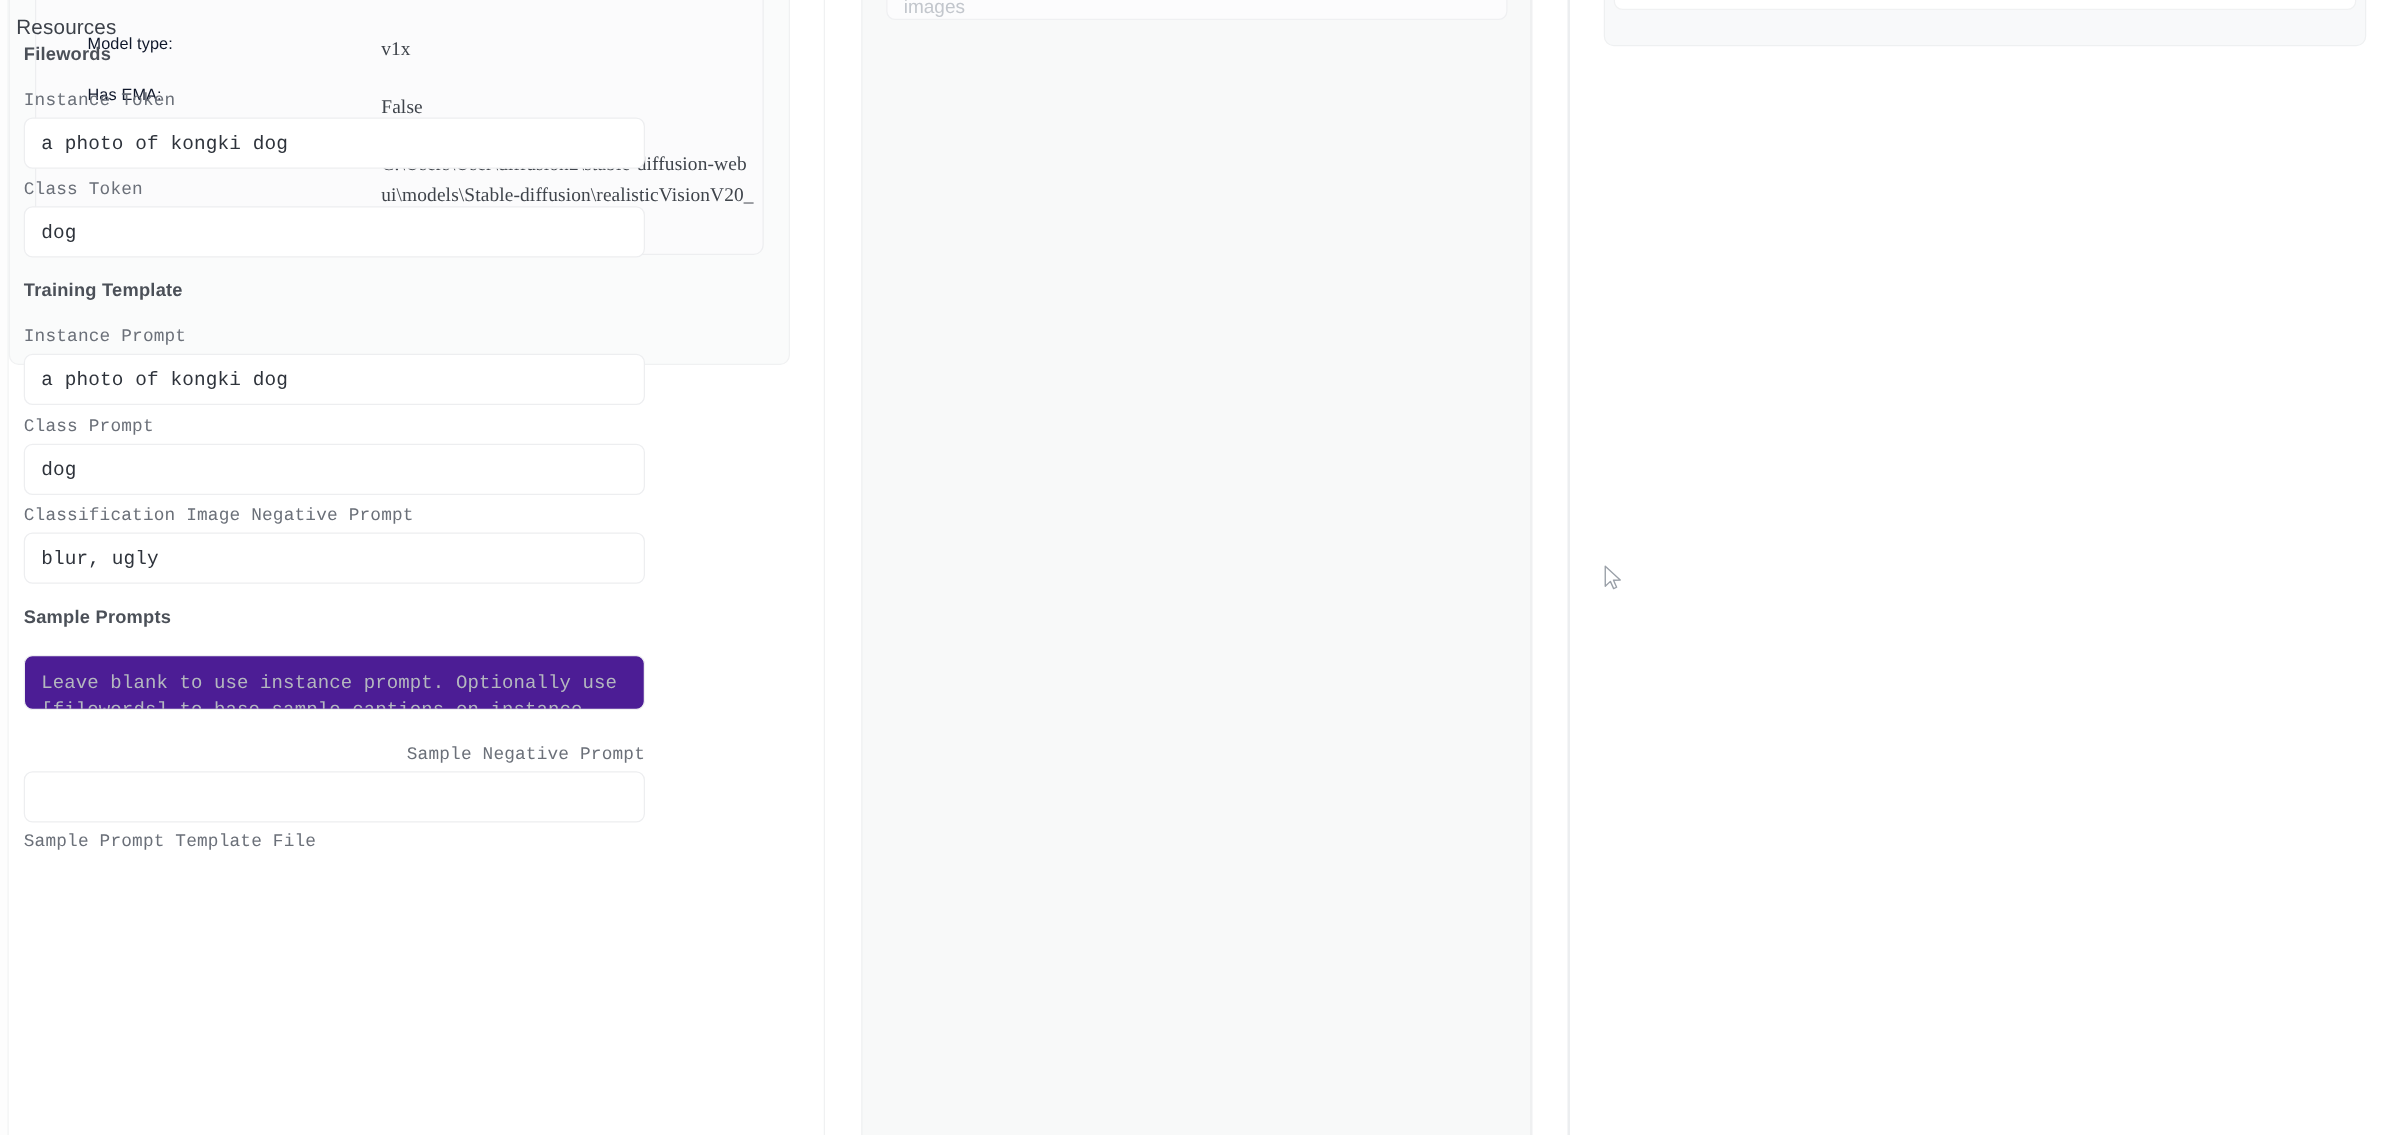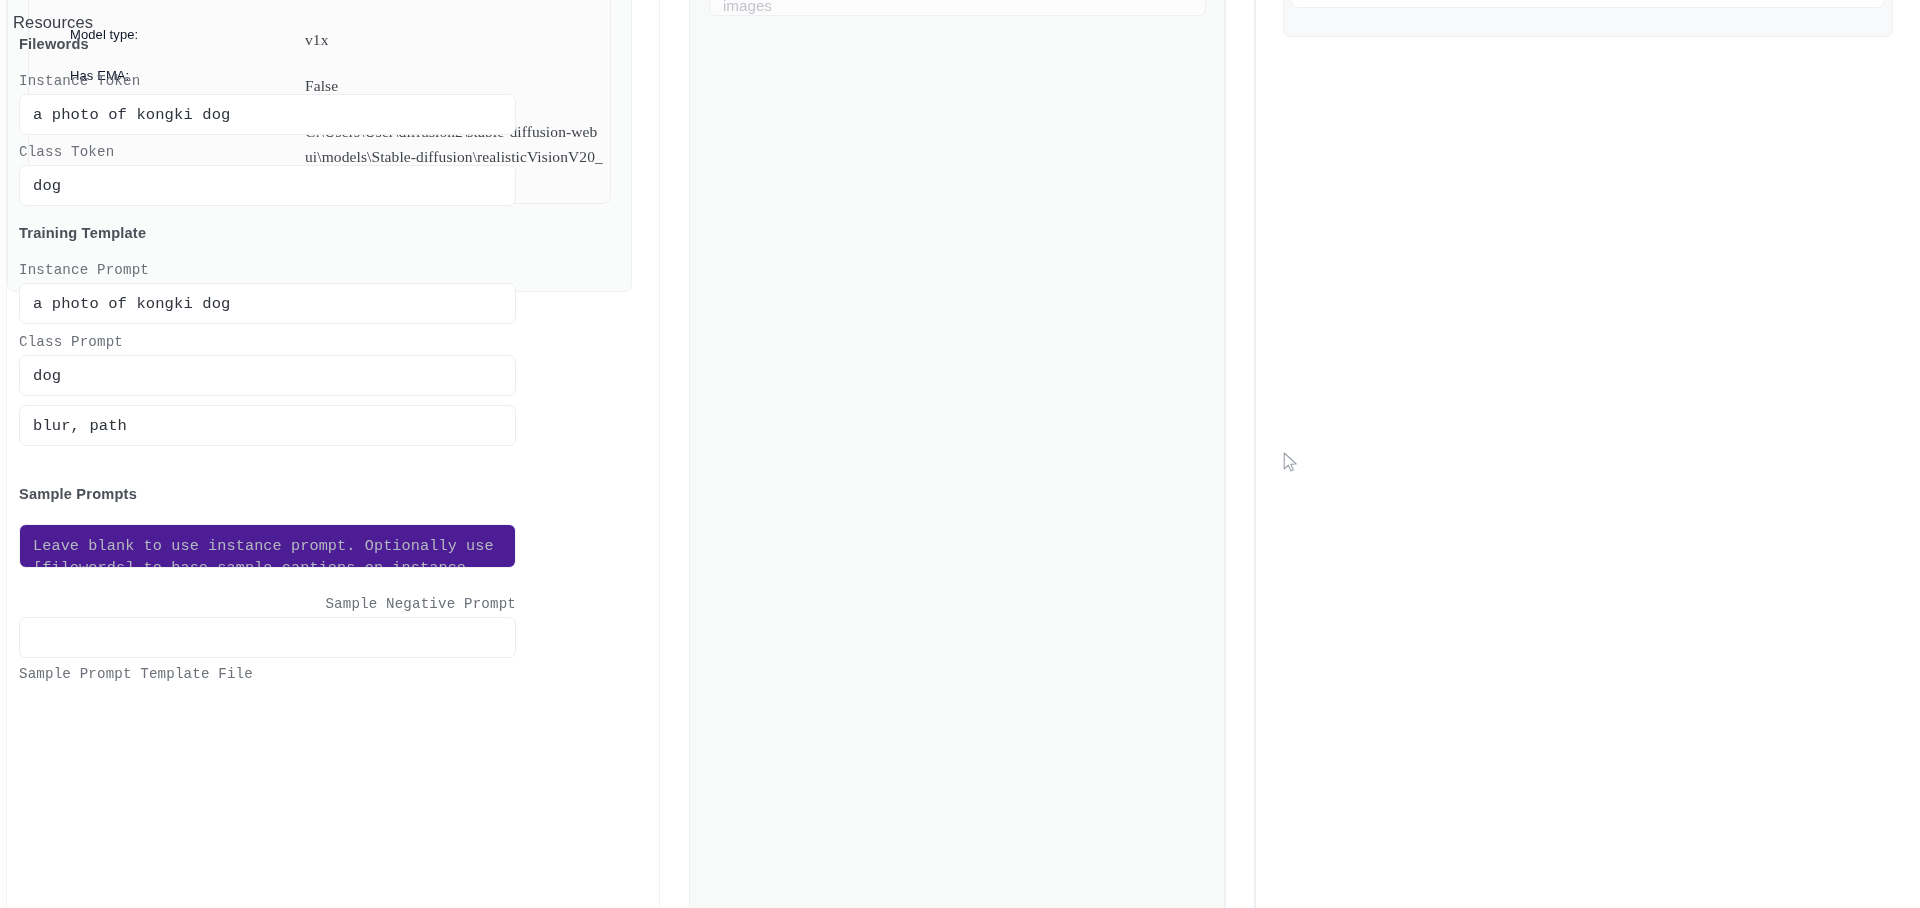--- a/index.html
+++ b/index.html
@@ -249,21 +249,22 @@
     <span class="field-label">Instance Prompt</span>
     <div class="textbox">a photo of kongki dog</div>
   </div>
 
   <div class="field" style="top:334px;">
     <span class="field-label">Class Prompt</span>
     <div class="textbox">dog</div>
   </div>
 
   <div class="field" style="top:405px;">
-    <div class="textbox">blur, path</div>
+    <span class="field-label">Classification Image Negative Prompt</span>
+    <div class="textbox">blur, ugly</div>
   </div>
 
   <div class="section-title" style="top:486px;">Sample Prompts</div>
 
   <div class="field" style="top:524px;">
     <div class="textarea">Leave blank to use instance prompt. Optionally use [filewords] to base sample captions on instance images</div>
   </div>
 
   <div class="field" style="top:596px;text-align:right;">
     <span class="field-label">Sample Negative Prompt</span>

